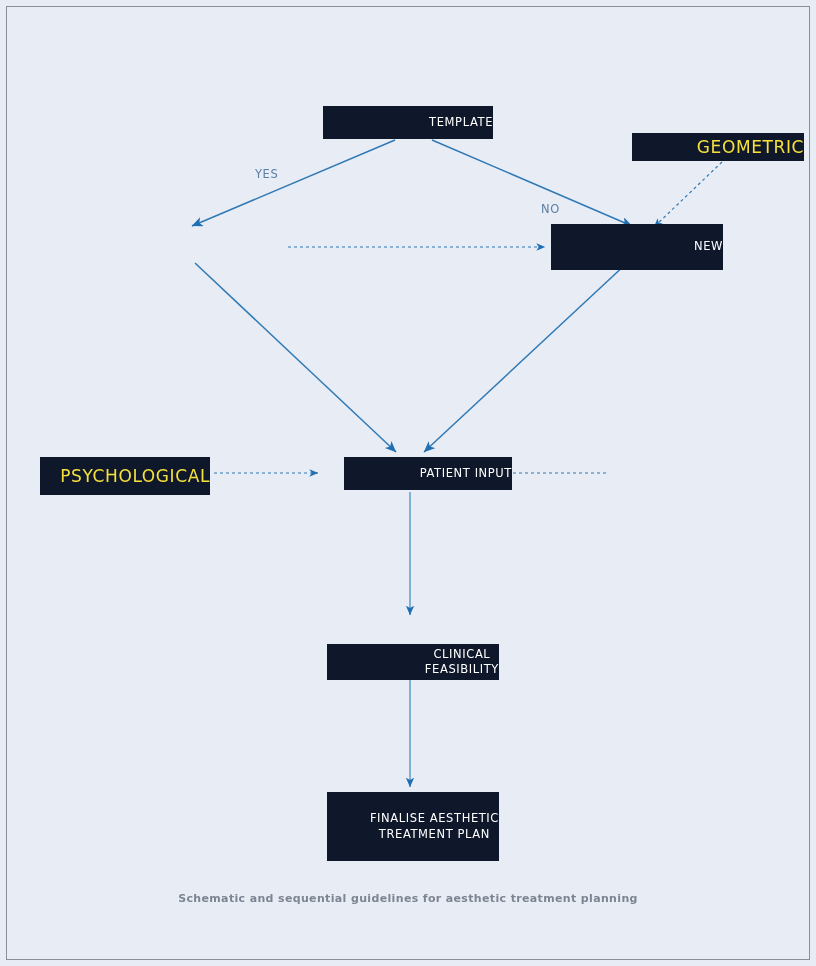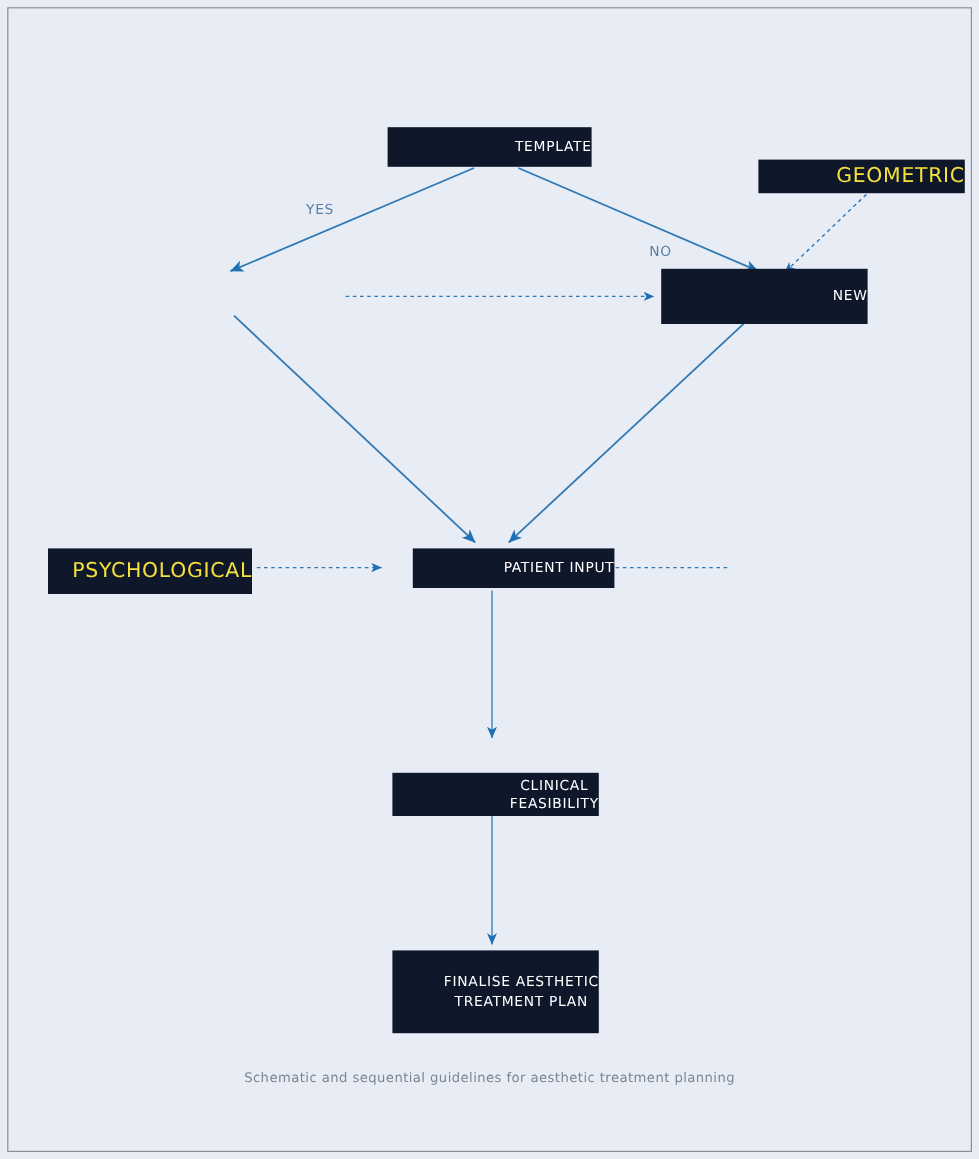--- a/index.html
+++ b/index.html
@@ -140,15 +140,15 @@
 
   <div class="node white-text" style="left:327px; top:792px; width:172px; height:69px;">
     <span class="label">FINALISE AESTHETIC
 TREATMENT PLAN</span>
   </div>
 
   <div class="edge-label" style="left:255px; top:167px;">YES</div>
 
   <div class="edge-label" style="left:541px; top:167px;margin-top:35px;">NO</div>
 
-  <div class="caption" style="top:892px;">Schematic and sequential guidelines for aesthetic treatment planning</div>
+  <div class="caption" style="top:892px;font-weight:bold;">Schematic and sequential guidelines for aesthetic treatment planning</div>
 
 </div>
 
 </body></html>

